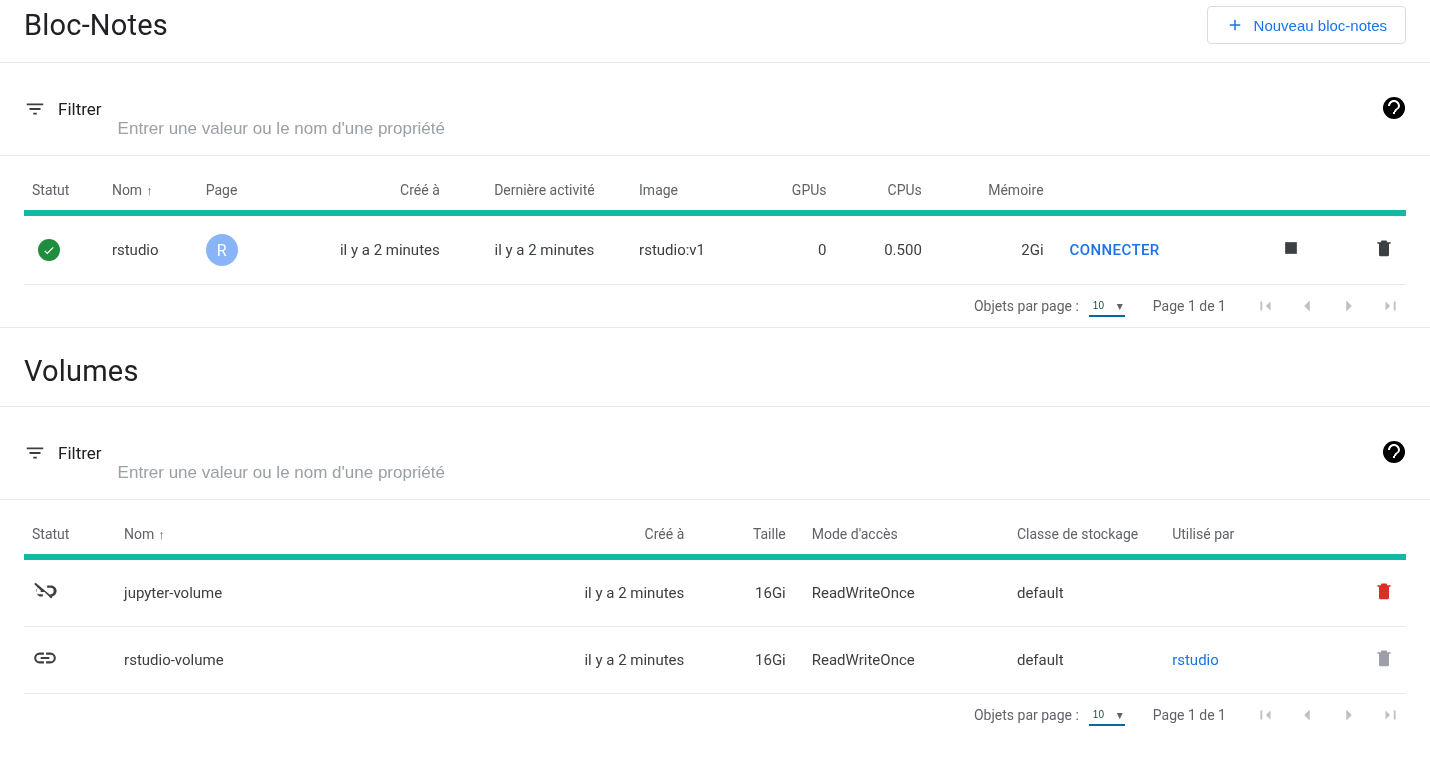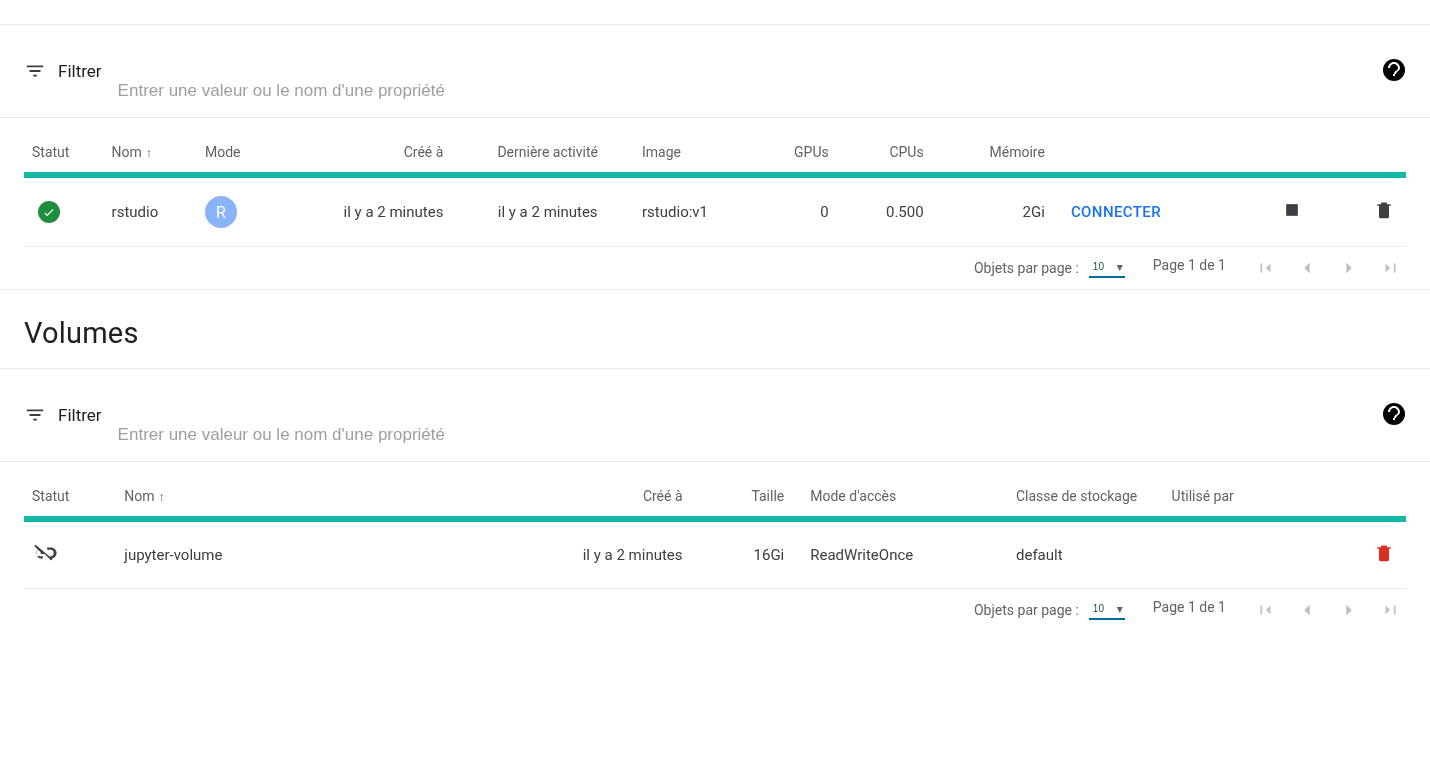--- a/index.html
+++ b/index.html
@@ -103,21 +103,21 @@
       color: #fff; font-size: 16px; font-weight: 400;
     }
     .connect-link {
       color: #1a73e8; font-weight: 500; font-size: 15px;
       letter-spacing: 0.4px; cursor: pointer;
     }
     .action-icon { cursor: pointer; display:inline-flex; align-items:center; justify-content:center; width:28px; }
     .action-icon svg { width: 20px; height: 20px; }
     .pager {
       display: flex;
-      align-items: flex-start;
+      align-items: center;
       justify-content: flex-end;
       gap: 28px;
       padding: 10px 28px 10px 0;
       font-size: 14px;
       color: #5f6368;
       border-bottom: 1px solid #e8eaed;
     }
     .pager .per-page { display:flex; align-items:center; gap:10px; }
     .pager select {
       border: none; border-bottom: 2px solid #0369a1;
@@ -136,20 +136,27 @@
     .th-center { text-align:center; }
     .th-right { text-align:right; padding-right:18px; }
     .row-actions { text-align:right; }
     .row-actions .action-icon { margin-left: 18px; }
     .link-icon svg, .unlink-icon svg { width:26px; height:26px; fill:#3c4043; }
   </style>
 </head>
 <body>
 
 <div class="section-header">
+  <h1 class="section-title">Bloc-Notes</h1>
+  <button class="new-btn">
+    <svg viewBox="0 0 24 24">
+        <path d="M19 13h-6v6h-2v-6H5v-2h6V5h2v6h6v2z"></path>
+      </svg>
+    <span>Nouveau bloc-notes</span>
+  </button>
 </div>
 
 <div class="filter-bar">
   <span class="filter-label">
     <svg viewBox="0 0 24 24">
         <path d="M10 18h4v-2h-4v2zM3 6v2h18V6H3zm3 7h12v-2H6v2z"></path>
       </svg>
     <span>Filtrer</span>
   </span>
   <input class="filter-input" placeholder="Entrer une valeur ou le nom d'une propriété" style="">
@@ -159,21 +166,21 @@
         <path fill="#fff" d="M11 18h2v-2h-2v2zm1-14C8.7 4 6 6.7 6 10h2c0-2.2 1.8-4 4-4s4 1.8 4 4c0 2-2 2.5-3 3.5-.7.7-1 1.5-1 2.5h2c0-.8.3-1.3 1-2 1-1 3-2 3-4 0-3.3-2.7-6-6-6z"></path>
       </svg>
   </span>
 </div>
 
 <table>
   <thead>
     <tr>
       <th>Statut</th>
       <th class="sortable"><span>Nom</span><span class="sort-arrow">↑</span></th>
-      <th>Mode</th>
+      <th>Page</th>
       <th class="th-right">Créé à</th>
       <th class="th-center" style="max-width:90px;white-space:normal;text-align:center;">Dernière activité</th>
       <th>Image</th>
       <th class="th-right">GPUs</th>
       <th class="th-right">CPUs</th>
       <th class="th-right">Mémoire</th>
       <th></th>
         <th></th>
         <th></th>
     </tr>
@@ -289,20 +296,42 @@
       <td>default</td>
       <td></td>
       <td class="row-actions">
         <span class="action-icon">
           <svg viewBox="0 0 24 24" fill="#d93025">
               <path d="M6 7h12v13a2 2 0 0 1-2 2H8a2 2 0 0 1-2-2V7zm3-4h6l1 2h4v2H4V5h4l1-2z"></path>
             </svg>
         </span>
       </td>
     </tr>
+    <tr>
+      <td>
+        <span class="link-icon">
+          <svg viewBox="0 0 24 24">
+              <path d="M3.9 12A3.1 3.1 0 0 1 7 8.9h4V7H7a5 5 0 1 0 0 10h4v-1.9H7A3.1 3.1 0 0 1 3.9 12zM8 13h8v-2H8v2zm9-6h-4v1.9h4a3.1 3.1 0 0 1 0 6.2h-4V17h4a5 5 0 1 0 0-10z"></path>
+            </svg>
+        </span>
+      </td>
+      <td>rstudio-volume</td>
+      <td class="num-right">il y a 2 minutes</td>
+      <td class="num-right">16Gi</td>
+      <td>ReadWriteOnce</td>
+      <td>default</td>
+      <td><span class="link-used">rstudio</span></td>
+      <td class="row-actions">
+        <span class="action-icon">
+          <svg viewBox="0 0 24 24" fill="#9aa0a6">
+              <path d="M6 7h12v13a2 2 0 0 1-2 2H8a2 2 0 0 1-2-2V7zm3-4h6l1 2h4v2H4V5h4l1-2z"></path>
+            </svg>
+        </span>
+      </td>
+    </tr>
   </tbody>
 </table>
 
 <div class="pager" style="border-bottom:none">
   <div class="per-page">
     <span>Objets par page :</span>
     <span class="sel-wrap">
       <select>
         <option>10</option>
       </select>

